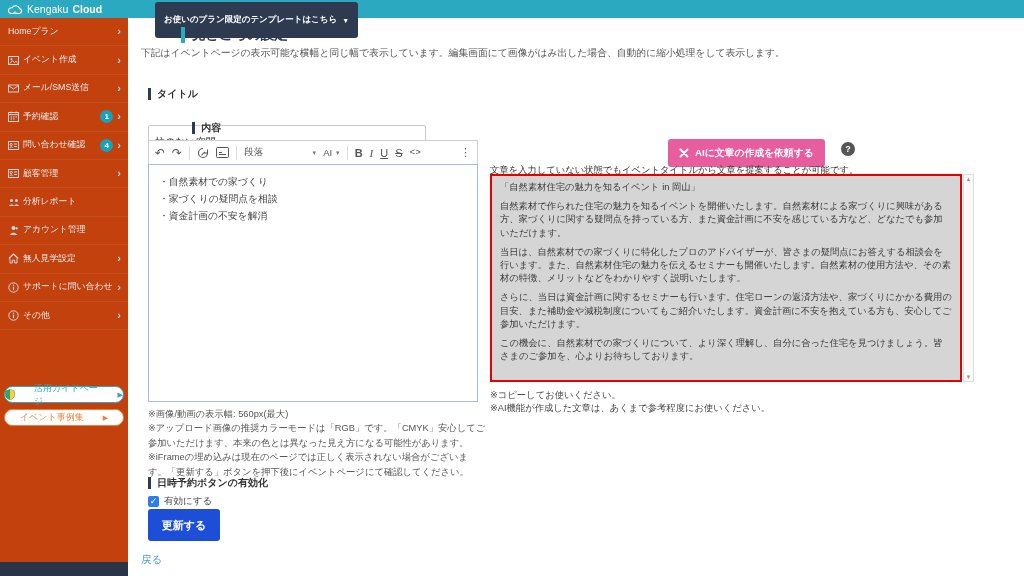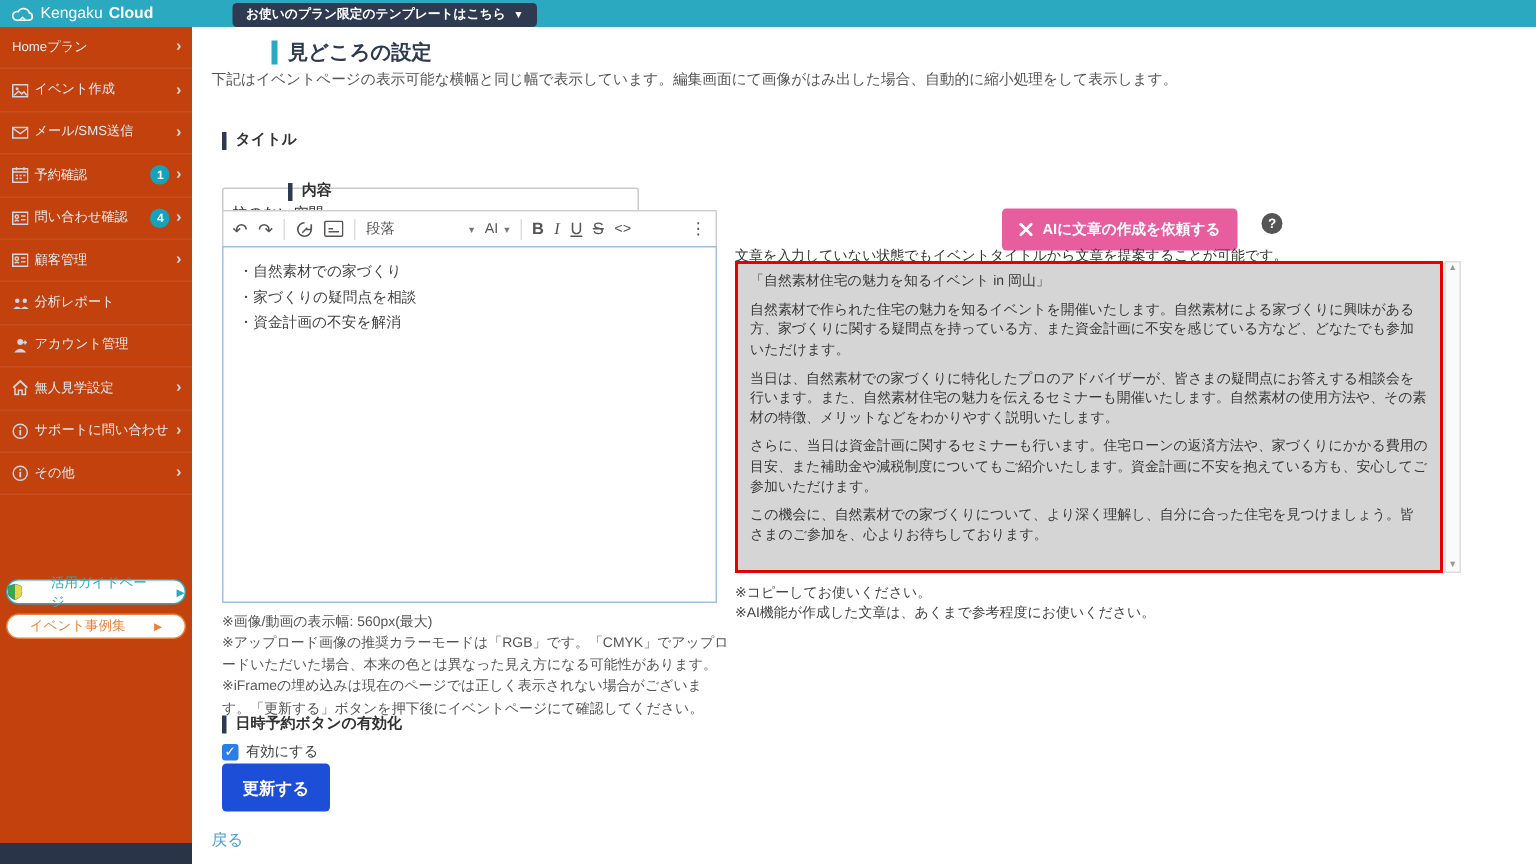--- a/index.html
+++ b/index.html
@@ -5,21 +5,21 @@
   * { margin:0; padding:0; box-sizing:border-box; }
   html,body { width:1024px; height:576px; overflow:hidden; background:#fff;
     font-family:"Liberation Sans","DejaVu Sans",sans-serif; }
   #app { position:relative; width:1024px; height:576px; background:#fff; }
 
   
   .topbar { position:absolute; left:0; top:0; width:1024px; height:18px; background:#2BA9C1; }
   .brand { position:absolute; left:7px; top:2px; height:14px; display:flex; align-items:center; gap:4px; color:#fff; font-size:10.5px; }
   .brand b { font-weight:bold; }
   .tpl-btn { position:absolute; left:155px; top:2px; height:14px; background:#2E3A50; color:#fff;
-    font-size:8.5px; font-weight:bold; border-radius:3px; padding:8px 9px; display:flex; align-items:center; gap:5px; cursor:pointer; }
+    font-size:8.5px; font-weight:bold; border-radius:3px; padding:18px 9px; display:flex; align-items:center; gap:5px; cursor:pointer; }
   .tpl-btn .dd { font-size:7px; }
 
   
   .sidebar { position:absolute; left:0; top:18px; width:128px; height:558px; background:#c2410c; }
   .sidebar::after { content:""; position:absolute; left:0; bottom:0; width:128px; height:14px; background:#2A3448; }
   .sb-item { height:28.4px; display:flex; align-items:center; padding:0 7px 0 8px;
     border-bottom:1px solid rgba(255,255,255,0.08); cursor:pointer; }
   .sb-ico { width:15px; display:flex; align-items:center; flex:none; }
   .sb-label { color:#E7ECF2; font-size:8.8px; white-space:nowrap; }
   .sb-chev { margin-left:auto; color:#cfd6e0; font-size:11px; font-weight:bold; line-height:1; }
@@ -308,21 +308,21 @@
   <div class="editor">
     <ul>
       <li>自然素材での家づくり</li>
       <li>家づくりの疑問点を相談</li>
       <li>資金計画の不安を解消</li>
     </ul>
   </div>
 
   <div class="notes">
     <p>※画像/動画の表示幅: 560px(最大)</p>
-    <p>※アップロード画像の推奨カラーモードは「RGB」です。「CMYK」でアップロードいただいた場合、本来の色とは異なった見え方になる可能性があります。</p>
+    <p>※アップロード画像の推奨カラーモードは「RGB」です。「CMYK」安心してご参加いただけます、本来の色とは異なった見え方になる可能性があります。</p>
     <p>※iFrameの埋め込みは現在のページでは正しく表示されない場合がございます。「更新する」ボタンを押下後にイベントページにて確認してください。</p>
   </div>
 
   <div class="fld-label" id="dt-label">日時予約ボタンの有効化</div>
   <div class="chk-row">
     <span class="chk-box">✓</span>
     <span class="chk-label">有効にする</span>
   </div>
   <button class="update-btn">更新する</button>
   <a class="back-link">戻る</a>

